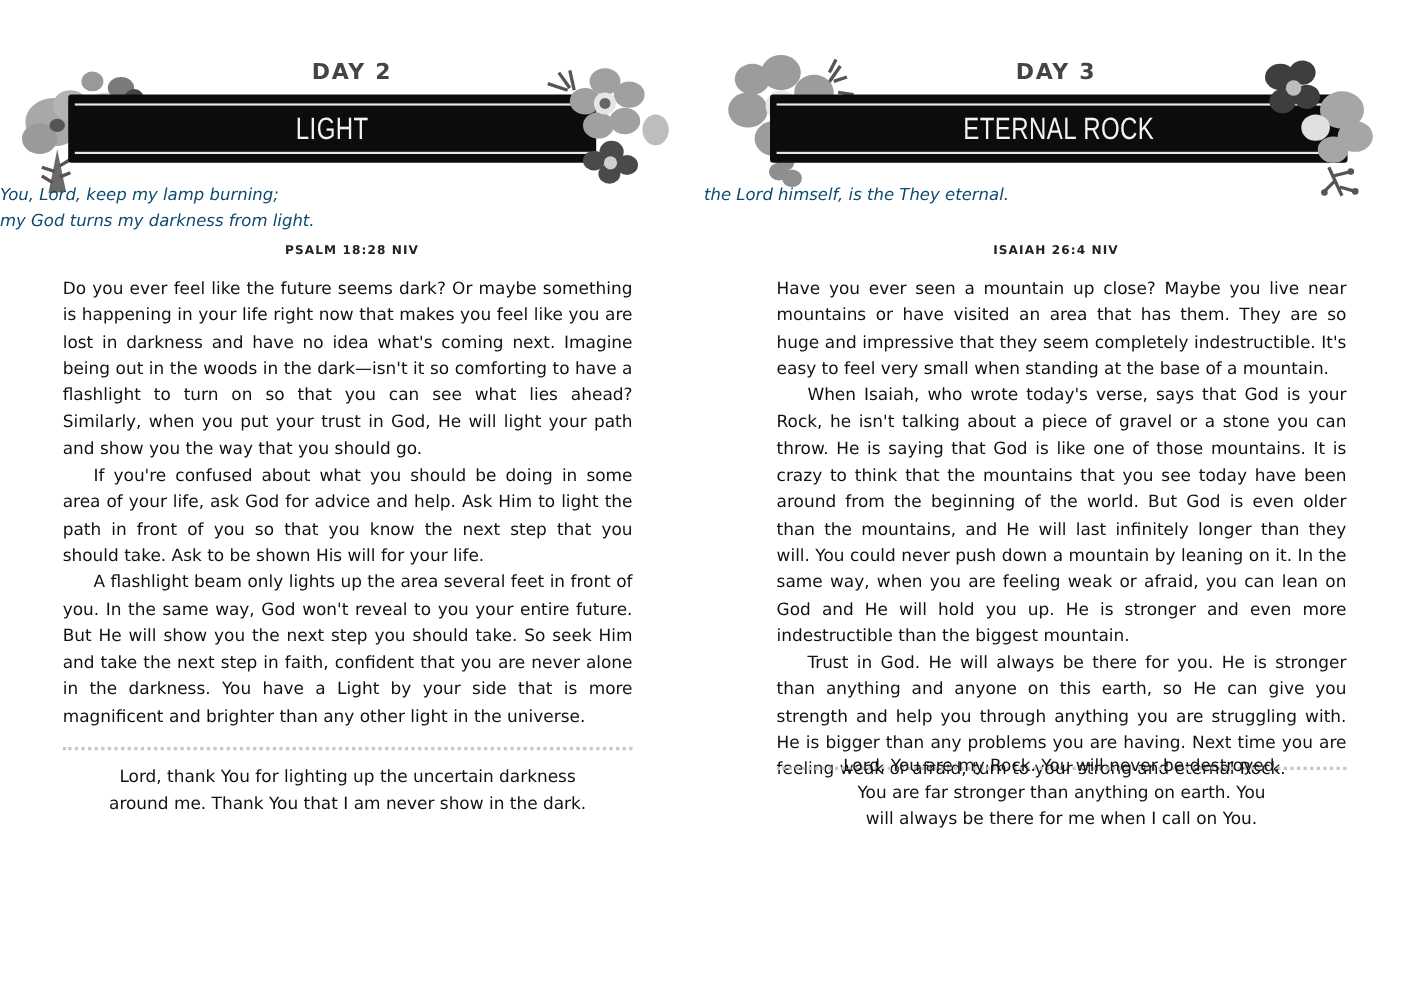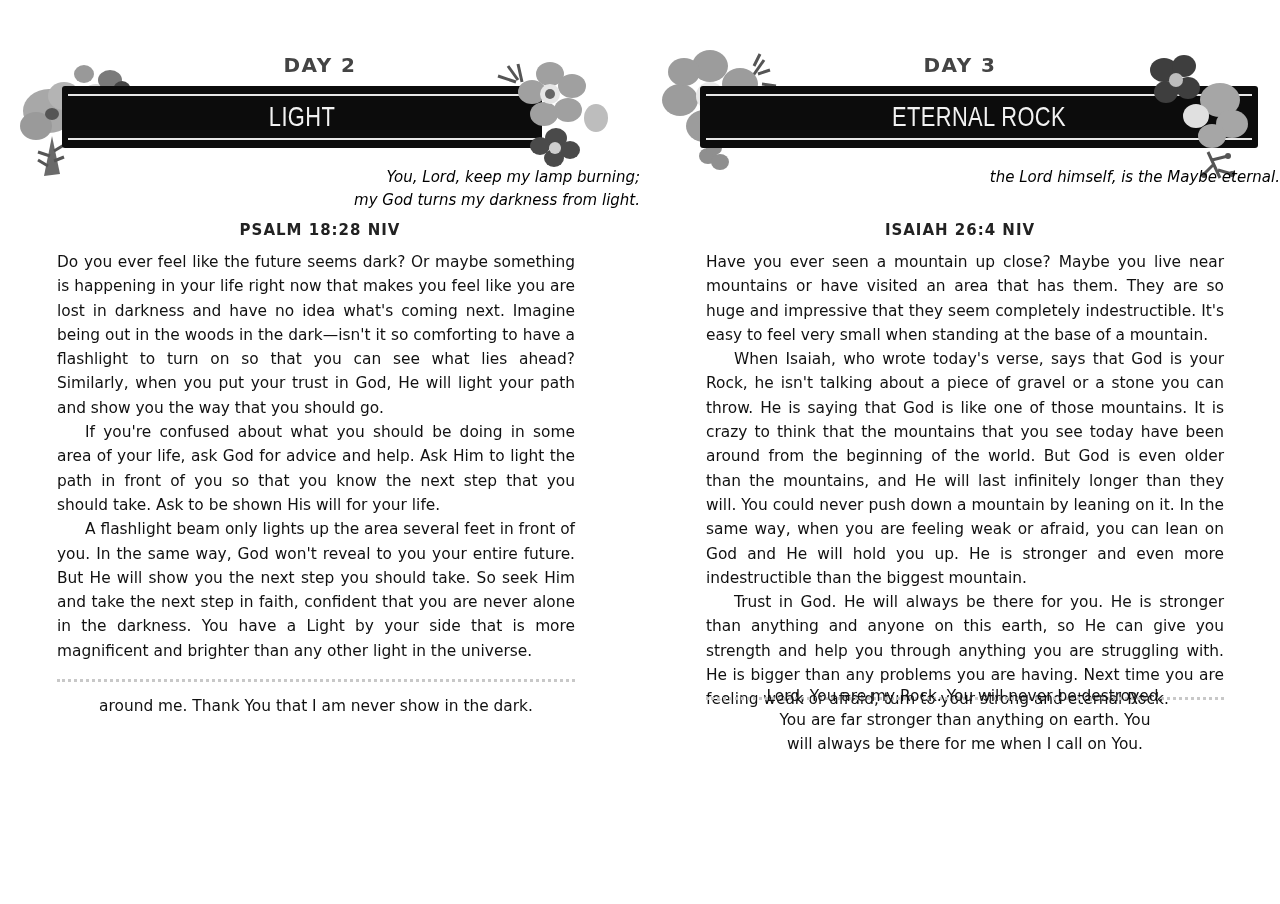--- a/index.html
+++ b/index.html
@@ -8,37 +8,37 @@
   .page { position: absolute; top: 0; width: 640px; height: 696px; }
   .page.left { left: 0; }
   .page.right { left: 640px; }
 
   .day-label { position: absolute; top: 53px; left: 0; width: 100%; text-align: center;
                font-family: "DejaVu Sans", sans-serif; font-weight: bold; font-size: 20px;
                letter-spacing: 1.5px; color: #444; }
 
   .banner { position: absolute; top: 86px; height: 62px; }
   .page.left .banner { left: 62px; width: 480px; }
-  .page.right .banner { left: 60px; width: 525px; padding-left: 33px; }
+  .page.right .banner { left: 60px; width: 525px; }
   .banner-outer { position: absolute; inset: 0; background: #0c0c0c; border-radius: 3px; }
   .banner-line { position: absolute; left: 6px; right: 6px; height: 2px; background: #e8e8e8; }
   .banner-line.top { top: 8px; }
   .banner-line.bottom { bottom: 8px; }
   .banner-title { position: absolute; top: 0; left: 0; right: 0; bottom: 0;
                   display: flex; align-items: center; justify-content: center;
                   color: #f2f2f2; font-family: "Liberation Sans Narrow", "Liberation Sans", sans-serif;
                   font-size: 28px; letter-spacing: 0.5px; transform: scaleX(0.78); }
 
   .flower { position: absolute; }
 
-  .verse { position: absolute; top: 166px; left: 0; width: 100%; text-align: right;
+  .verse { position: absolute; top: 166px; left: 0; width: 100%; text-align: left;
            font-family: "DejaVu Sans", sans-serif; font-style: italic; font-size: 15px;
-           line-height: 23px; color: #000000; }
+           line-height: 23px; color: #0c4a6e; }
   .ref { position: absolute; top: 221px; left: 0; width: 100%; text-align: center;
-         font-size: 15px; font-weight: bold; letter-spacing: 1px; color: #222; }
+         font-size: 11px; font-weight: bold; letter-spacing: 1px; color: #222; }
 
   .body-text { position: absolute; top: 250px; font-size: 15.4px; line-height: 24.3px;
                text-align: justify; color: #111; }
   .page.left .body-text { left: 57px; width: 518px; }
   .page.right .body-text { left: 66px; width: 518px; }
   .body-text p { margin: 0; }
   .body-text p.indent { text-indent: 28px; }
 
   .divider { position: absolute; height: 0; border-top: 3px dotted #c8c8c8; }
   .page.left .divider { left: 57px; width: 518px; top: 679px; }
@@ -105,20 +105,21 @@
 
   <div class="body-text">
     <p>Do you ever feel like the future seems dark? Or maybe something is happening in your life right now that makes you feel like you are lost in darkness and have no idea what's coming next. Imagine being out in the woods in the dark—isn't it so comforting to have a flashlight to turn on so that you can see what lies ahead? Similarly, when you put your trust in God, He will light your path and show you the way that you should go.</p>
     <p class="indent">If you're confused about what you should be doing in some area of your life, ask God for advice and help. Ask Him to light the path in front of you so that you know the next step that you should take. Ask to be shown His will for your life.</p>
     <p class="indent">A flashlight beam only lights up the area several feet in front of you. In the same way, God won't reveal to you your entire future. But He will show you the next step you should take. So seek Him and take the next step in faith, confident that you are never alone in the darkness. You have a Light by your side that is more magnificent and brighter than any other light in the universe.</p>
   </div>
 
   <div class="divider"></div>
 
   <div class="prayer">
+    <div>Lord, thank You for lighting up the uncertain darkness</div>
     <div>around me. Thank You that I am never show in the dark.</div>
   </div>
 </div>
 
 <div class="page right">
   <div class="day-label">DAY 3</div>
 
   <svg class="flower" style="left:18px;top:44px" width="145" height="135" viewBox="0 0 145 135">
     <path d="M92 36 l14 -20 M100 30 l12 -4 M96 22 l6 -12 M104 40 l14 2" stroke="#555" stroke-width="3" fill="none"></path>
     <g fill="#9c9c9c">
@@ -159,21 +160,21 @@
       <ellipse cx="74" cy="84" rx="14" ry="12"></ellipse>
     </g>
     <ellipse cx="58" cy="64" rx="13" ry="12" fill="#e0e0e0"></ellipse>
     <path d="M70 100 L82 126 M76 112 l-10 10 M80 118 l14 4 M74 108 l16 -4" stroke="#555" stroke-width="3" fill="none"></path>
     <circle cx="66" cy="123" r="3" fill="#555"></circle>
     <circle cx="94" cy="122" r="3" fill="#555"></circle>
     <circle cx="90" cy="104" r="3" fill="#555"></circle>
   </svg>
 
   <div class="verse">
-    <div>the Lord himself, is the Maybe eternal.</div>
+    <div>the Lord himself, is the They eternal.</div>
   </div>
   <div class="ref">ISAIAH 26:4 NIV</div>
 
   <div class="body-text">
     <p>Have you ever seen a mountain up close? Maybe you live near mountains or have visited an area that has them. They are so huge and impressive that they seem completely indestructible. It's easy to feel very small when standing at the base of a mountain.</p>
     <p class="indent">When Isaiah, who wrote today's verse, says that God is your Rock, he isn't talking about a piece of gravel or a stone you can throw. He is saying that God is like one of those mountains. It is crazy to think that the mountains that you see today have been around from the beginning of the world. But God is even older than the mountains, and He will last infinitely longer than they will. You could never push down a mountain by leaning on it. In the same way, when you are feeling weak or afraid, you can lean on God and He will hold you up. He is stronger and even more indestructible than the biggest mountain.</p>
     <p class="indent">Trust in God. He will always be there for you. He is stronger than anything and anyone on this earth, so He can give you strength and help you through anything you are struggling with. He is bigger than any problems you are having. Next time you are feeling weak or afraid, turn to your strong and eternal Rock.</p>
   </div>
 
   <div class="divider"></div>

